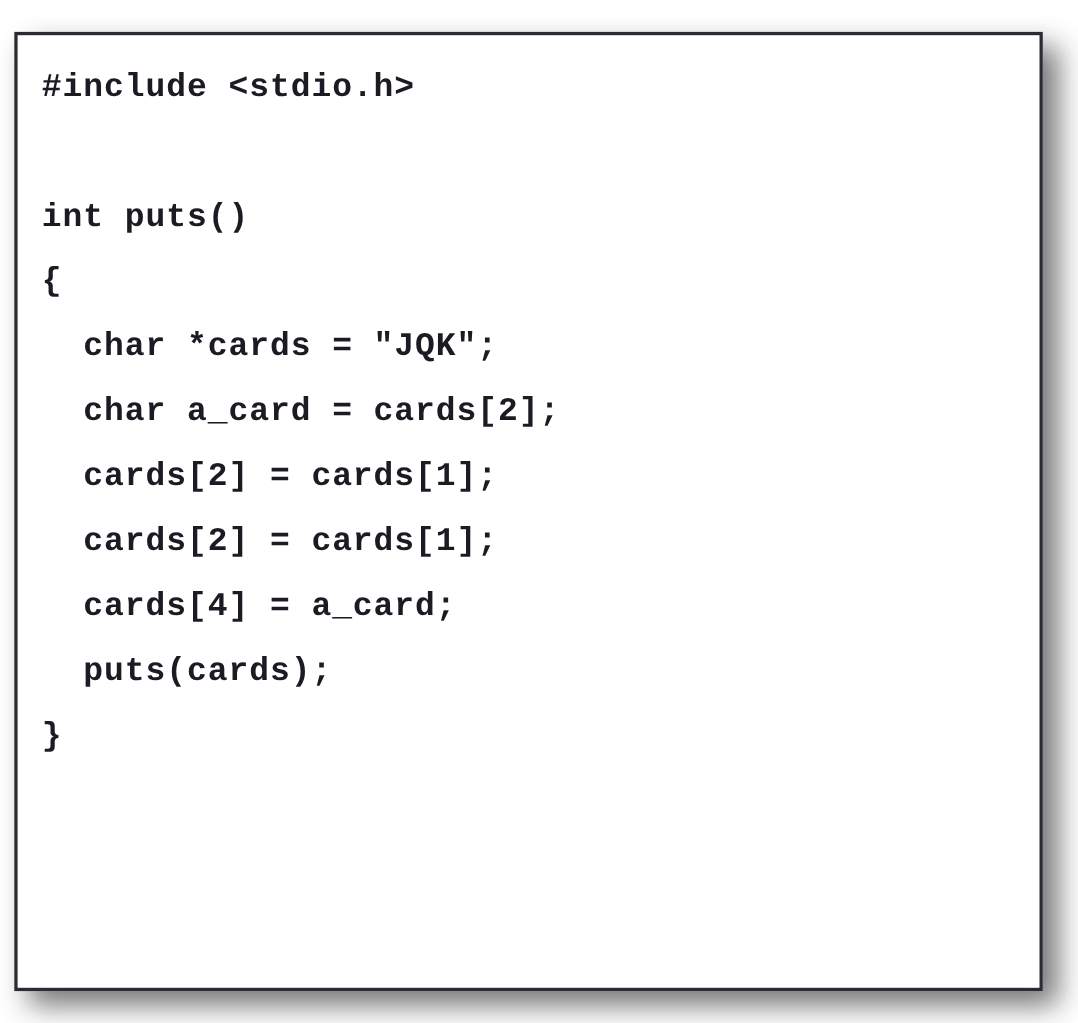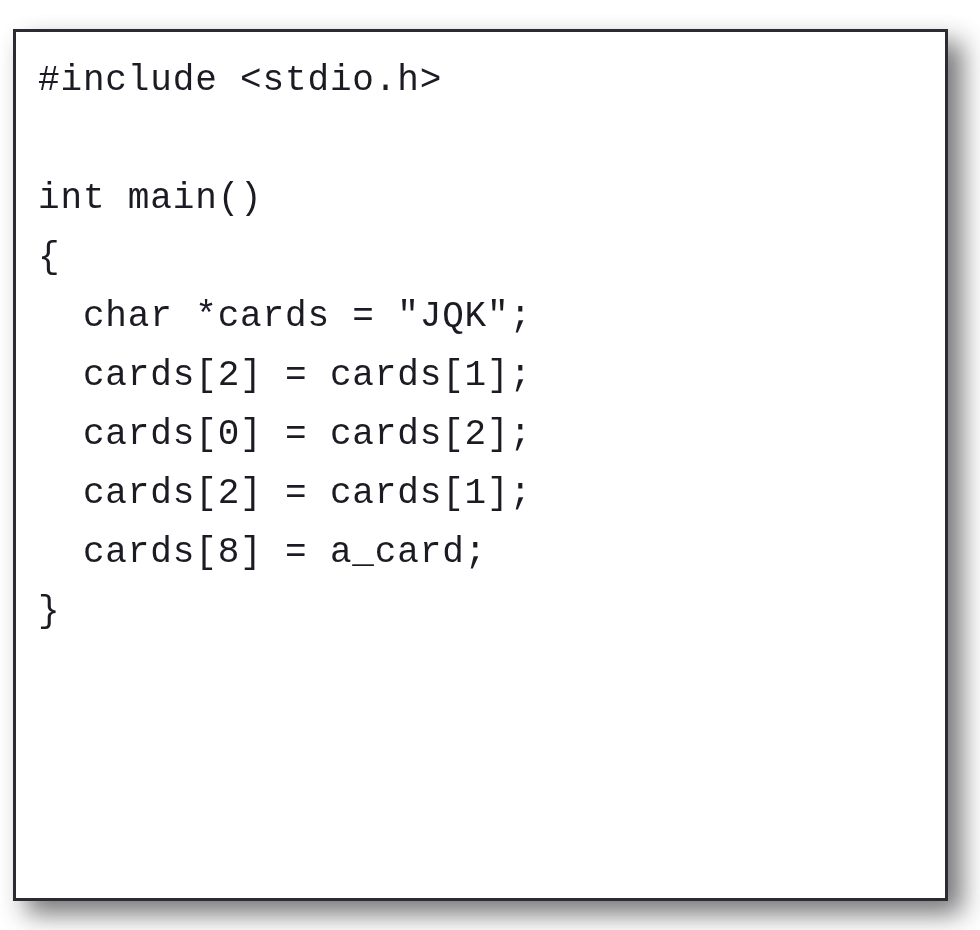--- a/index.html
+++ b/index.html
@@ -56,46 +56,48 @@
     margin: 0;
     padding: 0;
     list-style: none;
   }
 
   .code-line {
     display: block;
     height: 59px;
     line-height: 59px;
     font-family: "Liberation Mono", "DejaVu Sans Mono", monospace;
-    font-size: 36px;
+    font-size: 30px;
     letter-spacing: 0.85px;
     color: #1b1b23;
     white-space: pre;
+    font-weight: bold;
     -webkit-font-smoothing: antialiased;
   }
 
   .code-line.blank {
     color: transparent;
   }
 </style>
 </head>
 <body>
 
 <div id="page">
 
   <div id="code-shadow"></div>
 
   <div id="code-card">
     <div id="code-listing">
         <span class="code-line">#include &lt;stdio.h&gt;</span>
         <span class="code-line blank"></span>
-        <span class="code-line">int main()</span>
+        <span class="code-line">int puts()</span>
         <span class="code-line">{</span>
         <span class="code-line">  char *cards = "JQK";</span>
+        <span class="code-line">  char a_card = cards[2];</span>
         <span class="code-line">  cards[2] = cards[1];</span>
-        <span class="code-line">  cards[0] = cards[2];</span>
         <span class="code-line">  cards[2] = cards[1];</span>
-        <span class="code-line">  cards[8] = a_card;</span>
+        <span class="code-line">  cards[4] = a_card;</span>
+        <span class="code-line">  puts(cards);</span>
         <span class="code-line">}</span>
       </div>
   </div>
 
 </div>
 
 </body></html>

